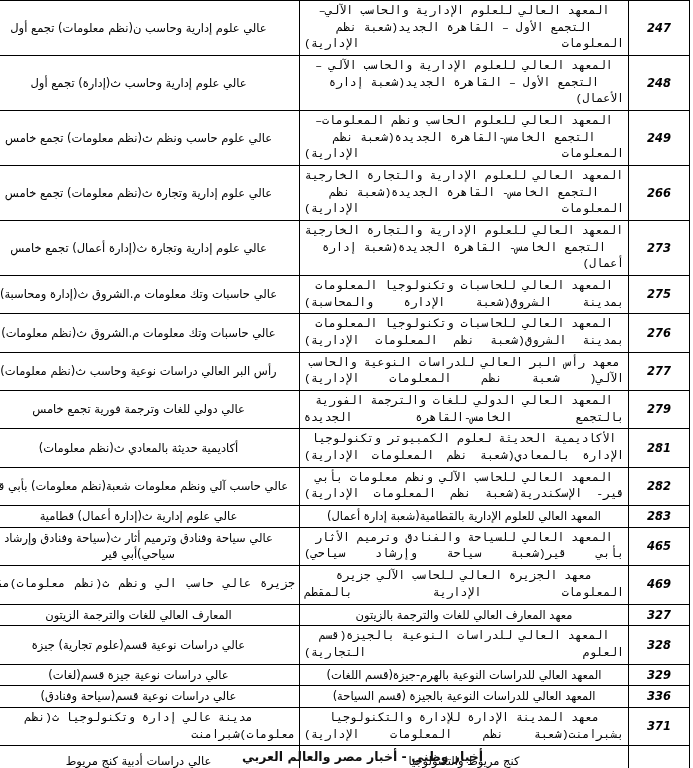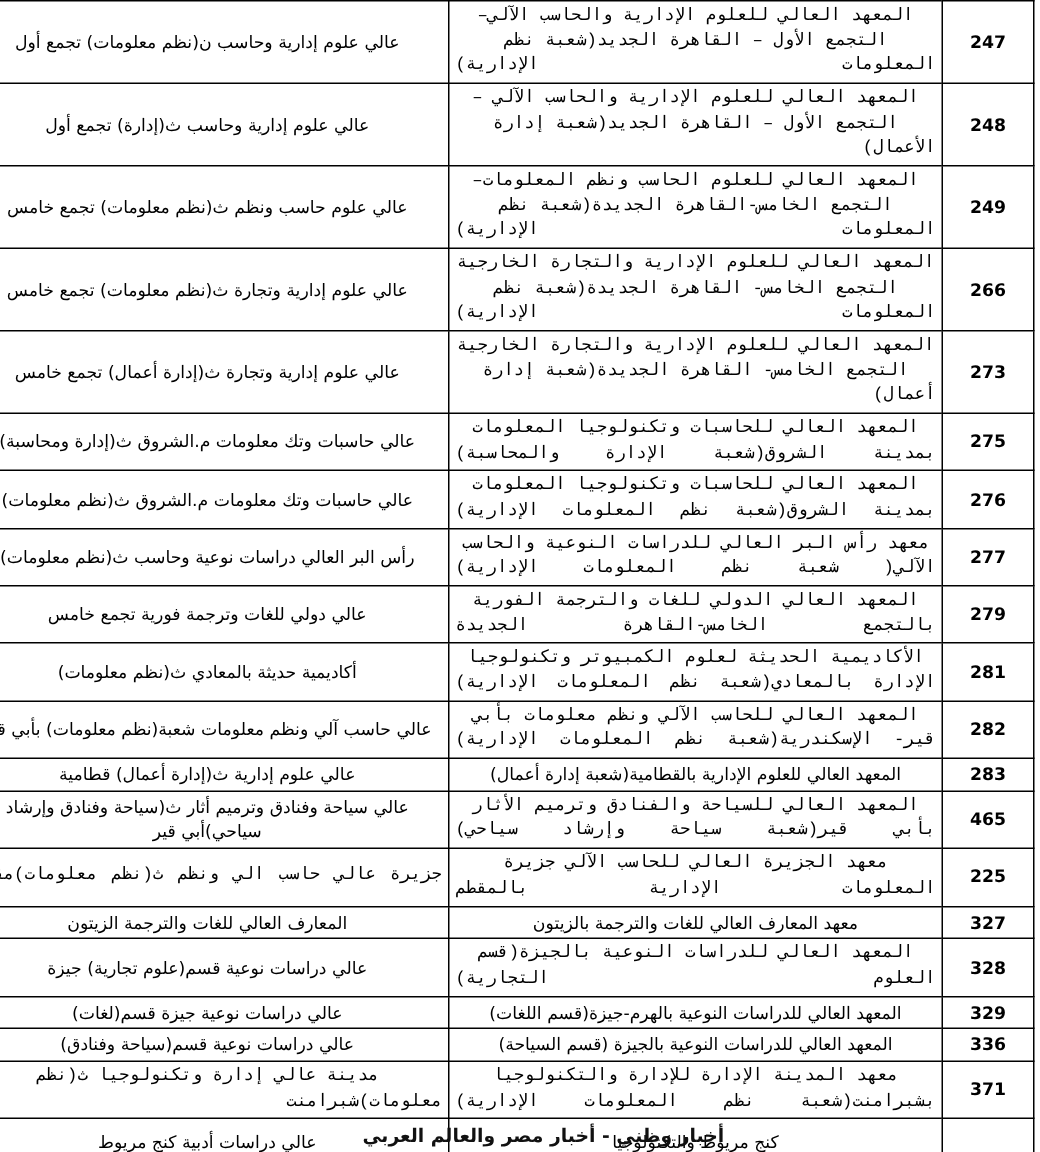--- a/index.html
+++ b/index.html
@@ -35,20 +35,21 @@
     font-size: 11.5px;
     line-height: 1.45;
     text-align: center;
   }
   td.col-code {
     width: 52px;
     font-weight: bold;
     font-size: 15px;
     text-align: center;
     font-family: "DejaVu Sans", sans-serif;
+    font-style: italic;
   }
   td.col-full {
     width: 320px;
     text-align: center;
     padding: 3px 6px;
   }
   td.col-short {
     width: 313px;
     text-align: center;
     padding: 3px 6px;
@@ -163,21 +164,21 @@
         <td class="col-short">عالي علوم إدارية ث(إدارة أعمال) قطامية</td>
       </tr>
 
       <tr>
         <td class="col-code">465</td>
         <td class="col-full justified">المعهد العالي للسياحة والفنادق وترميم الأثار بأبي قير(شعبة سياحة وإرشاد سياحي)</td>
         <td class="col-short">عالي سياحة وفنادق وترميم أثار ث(سياحة وفنادق وإرشاد سياحي)أبي قير</td>
       </tr>
 
       <tr>
-        <td class="col-code">225</td>
+        <td class="col-code">469</td>
         <td class="col-full justified">معهد الجزيرة العالي للحاسب الآلي جزيرة المعلومات الإدارية بالمقطم</td>
         <td class="col-short justified">جزيرة عالي حاسب الي ونظم ث(نظم معلومات)مقطم</td>
       </tr>
 
       <tr>
         <td class="col-code">327</td>
         <td class="col-full">معهد المعارف العالي للغات والترجمة بالزيتون</td>
         <td class="col-short">المعارف العالي للغات والترجمة الزيتون</td>
       </tr>
 

